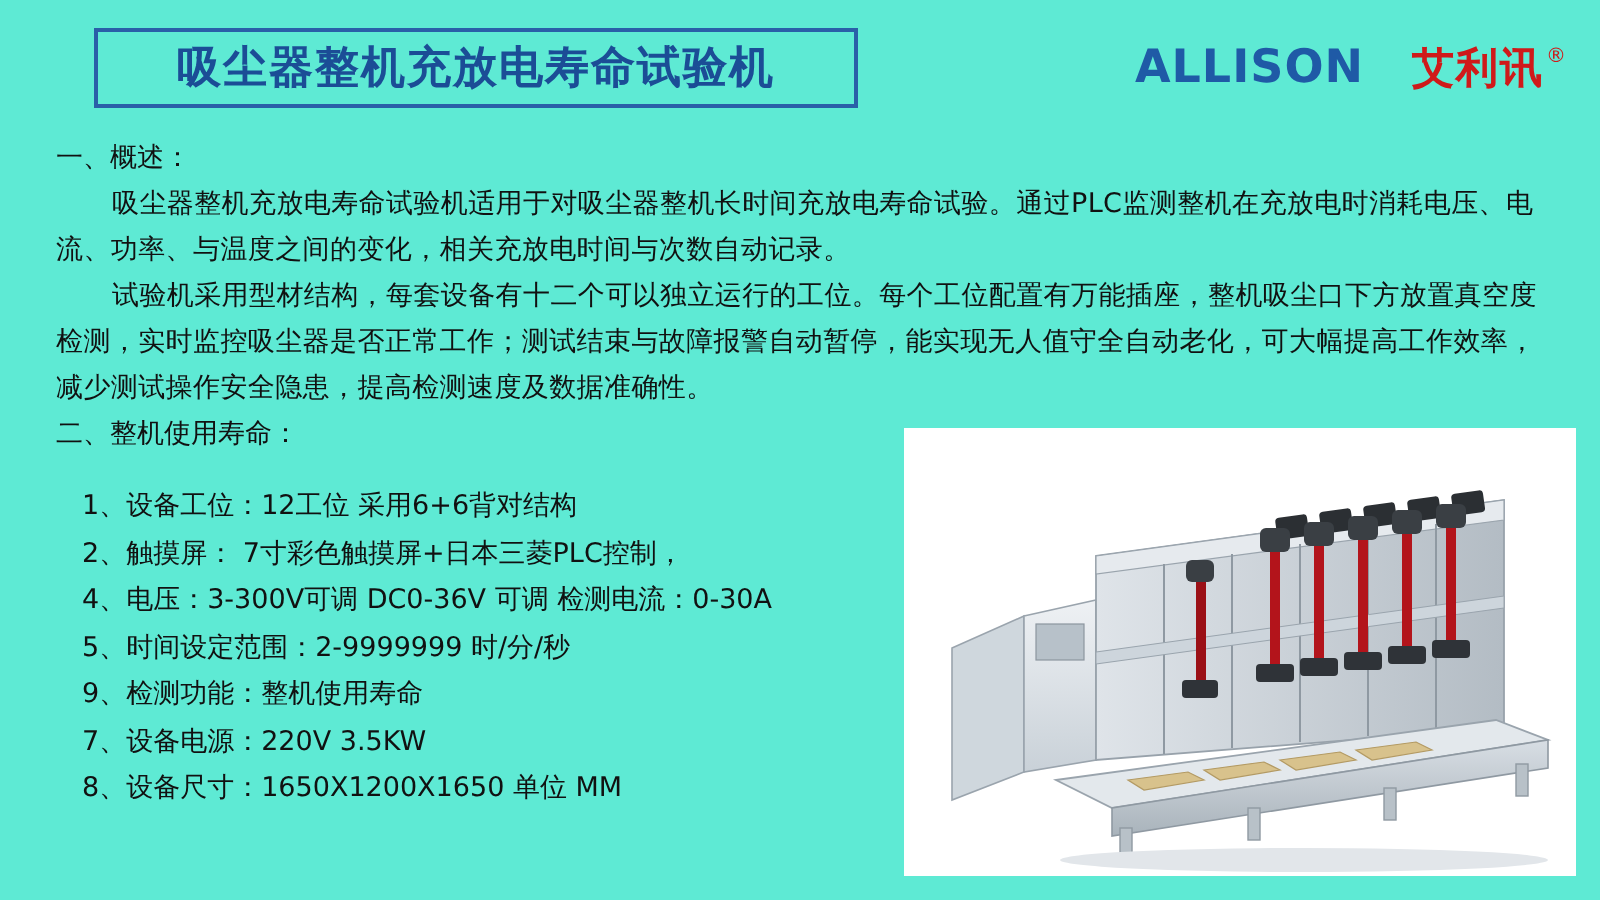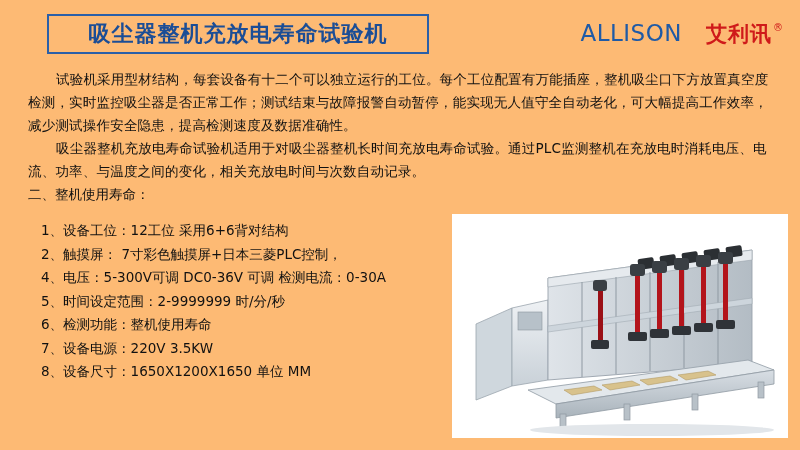--- a/index.html
+++ b/index.html
@@ -12,21 +12,21 @@
     background: #ffffff;
     font-family: "DejaVu Sans", "Liberation Sans", sans-serif;
     overflow: hidden;
     position: relative;
   }
   .page {
     position: relative;
     width: 800px;
     height: 450px;
     box-sizing: border-box;
-    background: #fdba74;
+    background: #5eead4;
   }
 
   
   .header {
     position: absolute;
     left: 0;
     top: 0;
     width: 800px;
     height: 64px;
   }
@@ -54,21 +54,21 @@
   .brand {
     position: absolute;
     right: 18px;
     top: 20px;
     display: flex;
     align-items: baseline;
     white-space: nowrap;
   }
   .brand-en {
     font-size: 23px;
-    font-weight: normal;
+    font-weight: bold;
     color: #1f5aa6;
     letter-spacing: 0.5px;
   }
   .brand-cn {
     font-size: 21px;
     font-weight: bold;
     color: #cf1a1a;
     margin-left: 24px;
     letter-spacing: 1px;
   }
@@ -137,33 +137,34 @@
     </div>
     <div class="brand">
       <span class="brand-en">ALLISON</span>
       <span class="brand-cn">艾利讯</span>
       <span class="brand-reg">®</span>
     </div>
   </div>
 
   <div class="content">
 
+    <div class="section-head">一、概述：</div>
+
+    <div class="para indent">吸尘器整机充放电寿命试验机适用于对吸尘器整机长时间充放电寿命试验。通过PLC监测整机在充放电时消耗电压、电流、功率、与温度之间的变化，相关充放电时间与次数自动记录。</div>
 
     <div class="para indent">试验机采用型材结构，每套设备有十二个可以独立运行的工位。每个工位配置有万能插座，整机吸尘口下方放置真空度检测，实时监控吸尘器是否正常工作；测试结束与故障报警自动暂停，能实现无人值守全自动老化，可大幅提高工作效率，减少测试操作安全隐患，提高检测速度及数据准确性。</div>
-
-    <div class="para indent">吸尘器整机充放电寿命试验机适用于对吸尘器整机长时间充放电寿命试验。通过PLC监测整机在充放电时消耗电压、电流、功率、与温度之间的变化，相关充放电时间与次数自动记录。</div>
 
     <div class="section-head">二、整机使用寿命：</div>
 
     <ul class="spec-list">
       <li>1、设备工位：12工位  采用6+6背对结构</li>
       <li>2、触摸屏：  7寸彩色触摸屏+日本三菱PLC控制，</li>
-      <li>4、电压：5-300V可调   DC0-36V 可调  检测电流：0-30A</li>
+      <li>4、电压：3-300V可调   DC0-36V 可调  检测电流：0-30A</li>
       <li>5、时间设定范围：2-9999999  时/分/秒</li>
-      <li>6、检测功能：整机使用寿命</li>
+      <li>9、检测功能：整机使用寿命</li>
       <li>7、设备电源：220V 3.5KW</li>
       <li>8、设备尺寸：1650X1200X1650 单位 MM</li>
     </ul>
   </div>
 
   <div class="photo">
     <svg width="336" height="224" viewBox="0 0 336 224" xmlns="http://www.w3.org/2000/svg">
       <defs>
         <linearGradient id="panelG" x1="0" y1="0" x2="0" y2="1">
           <stop offset="0%" stop-color="#eef1f4"></stop>

